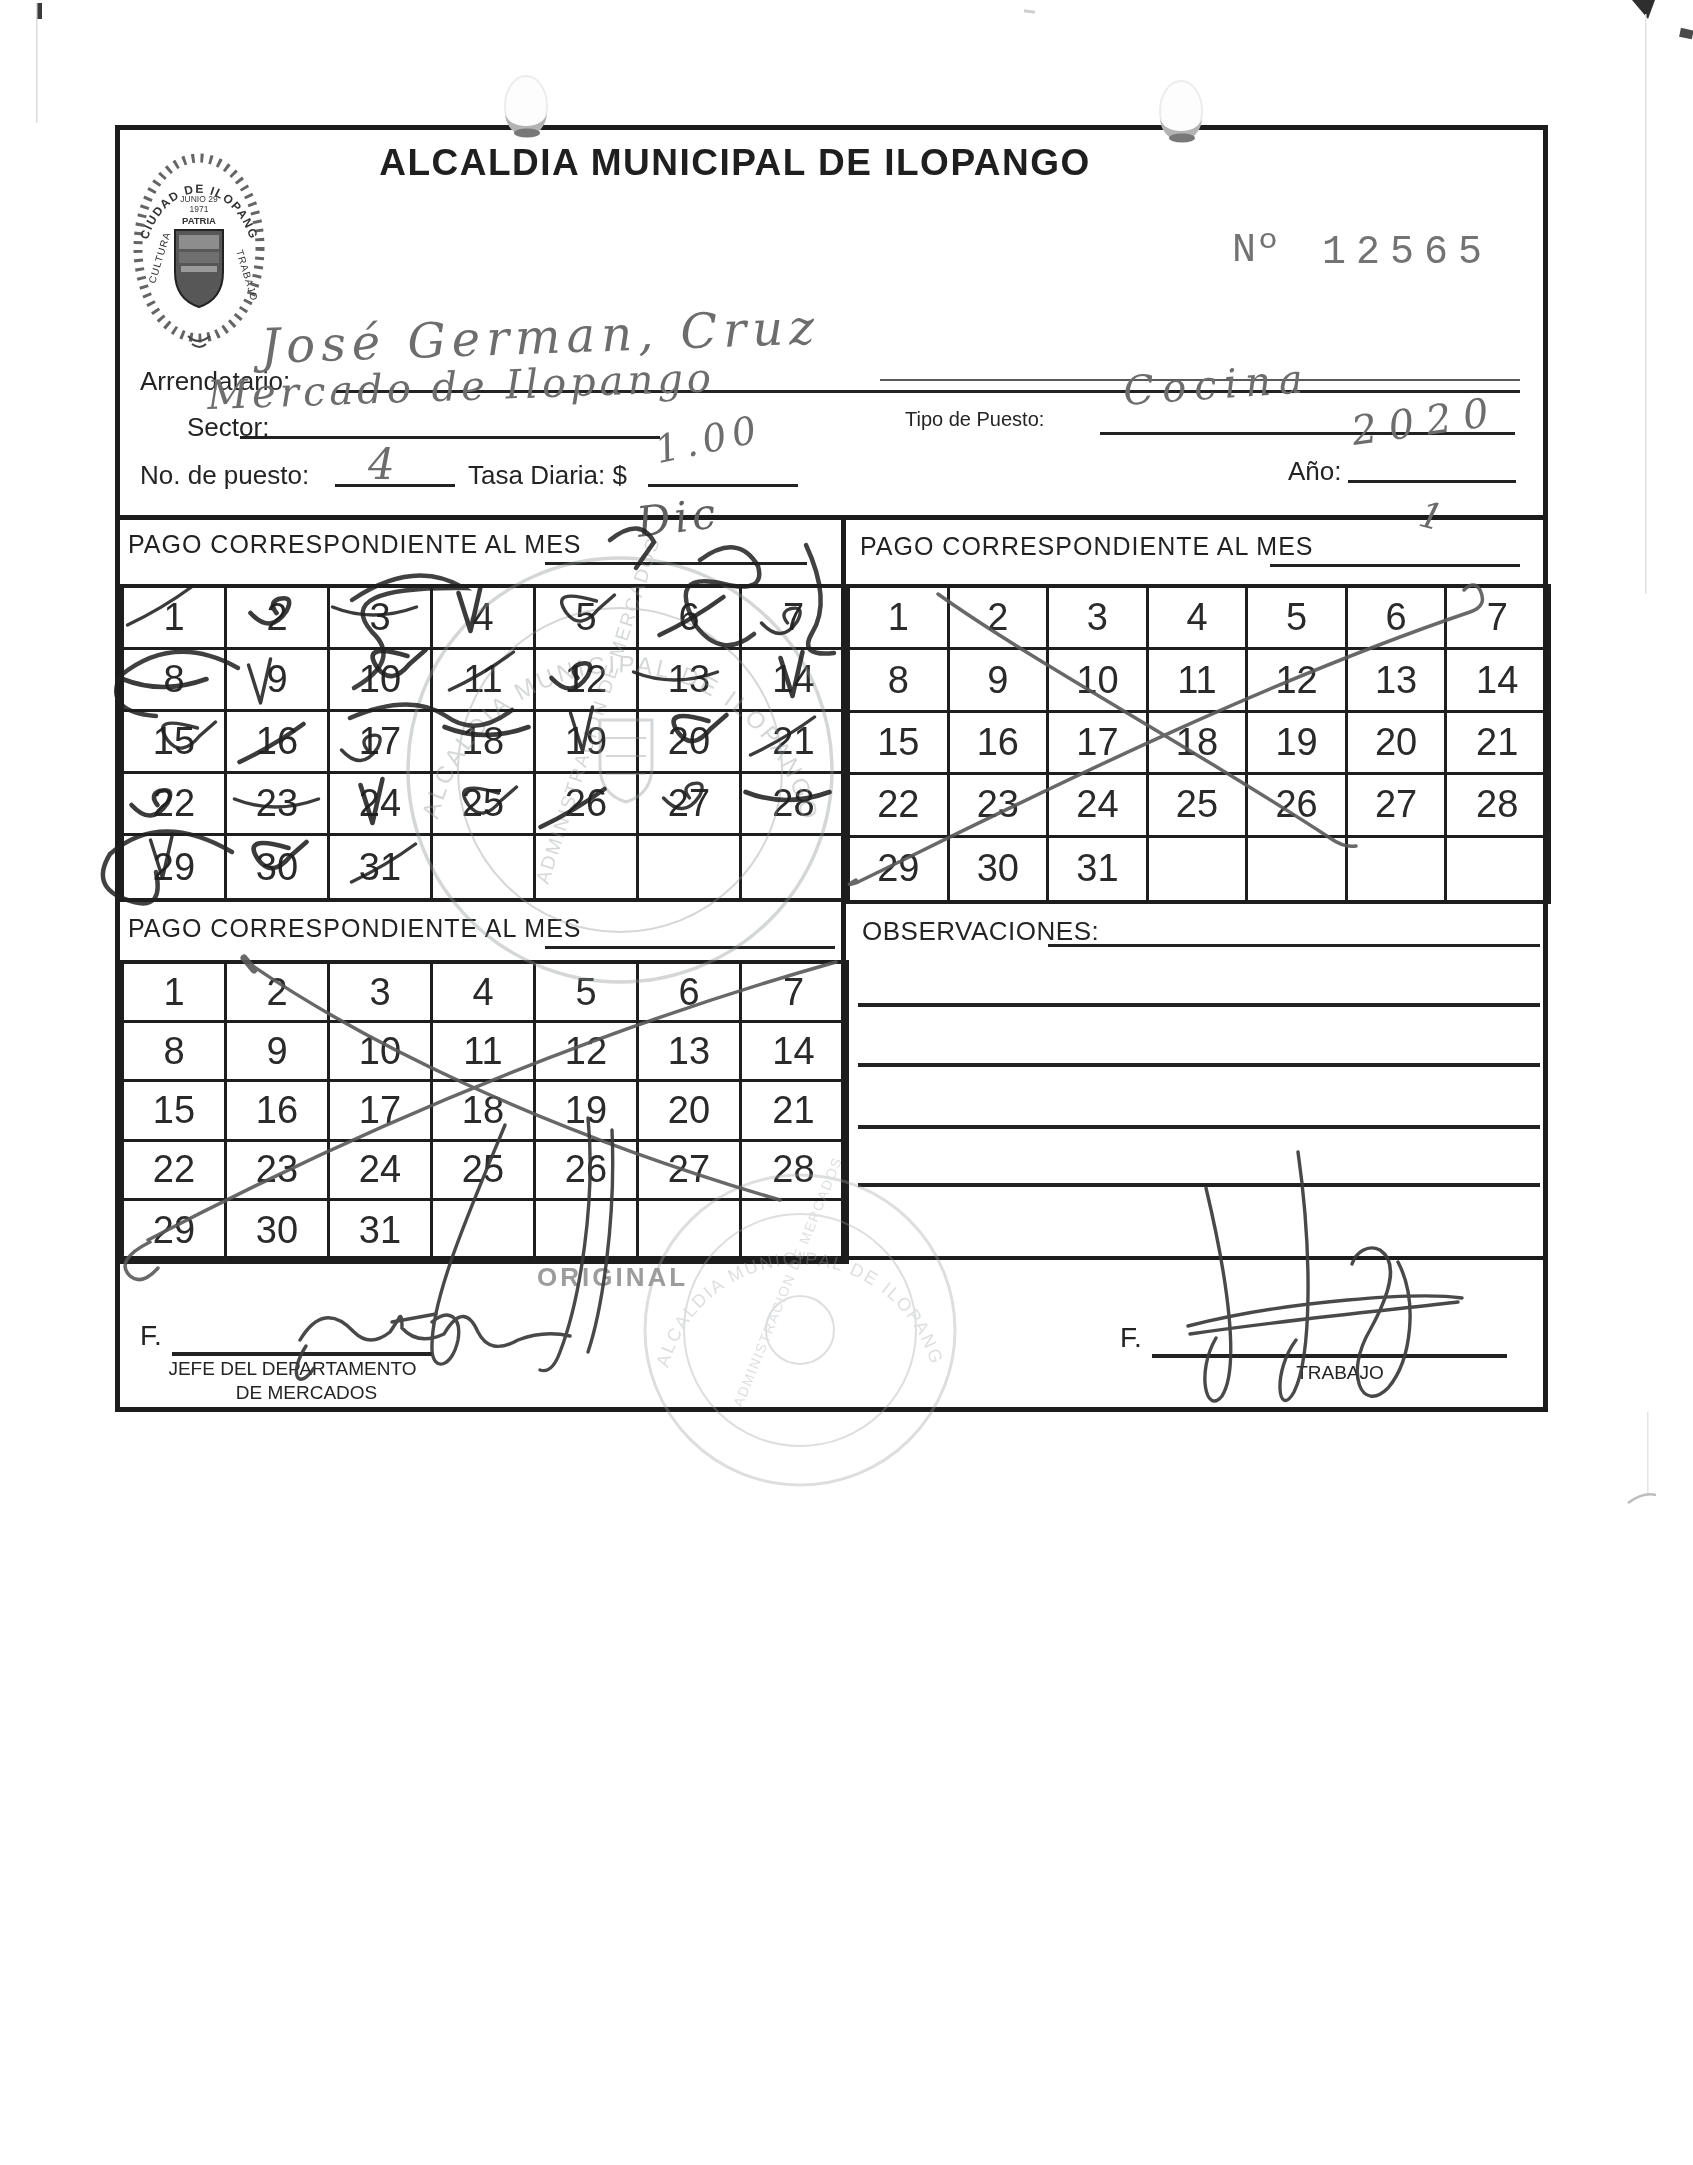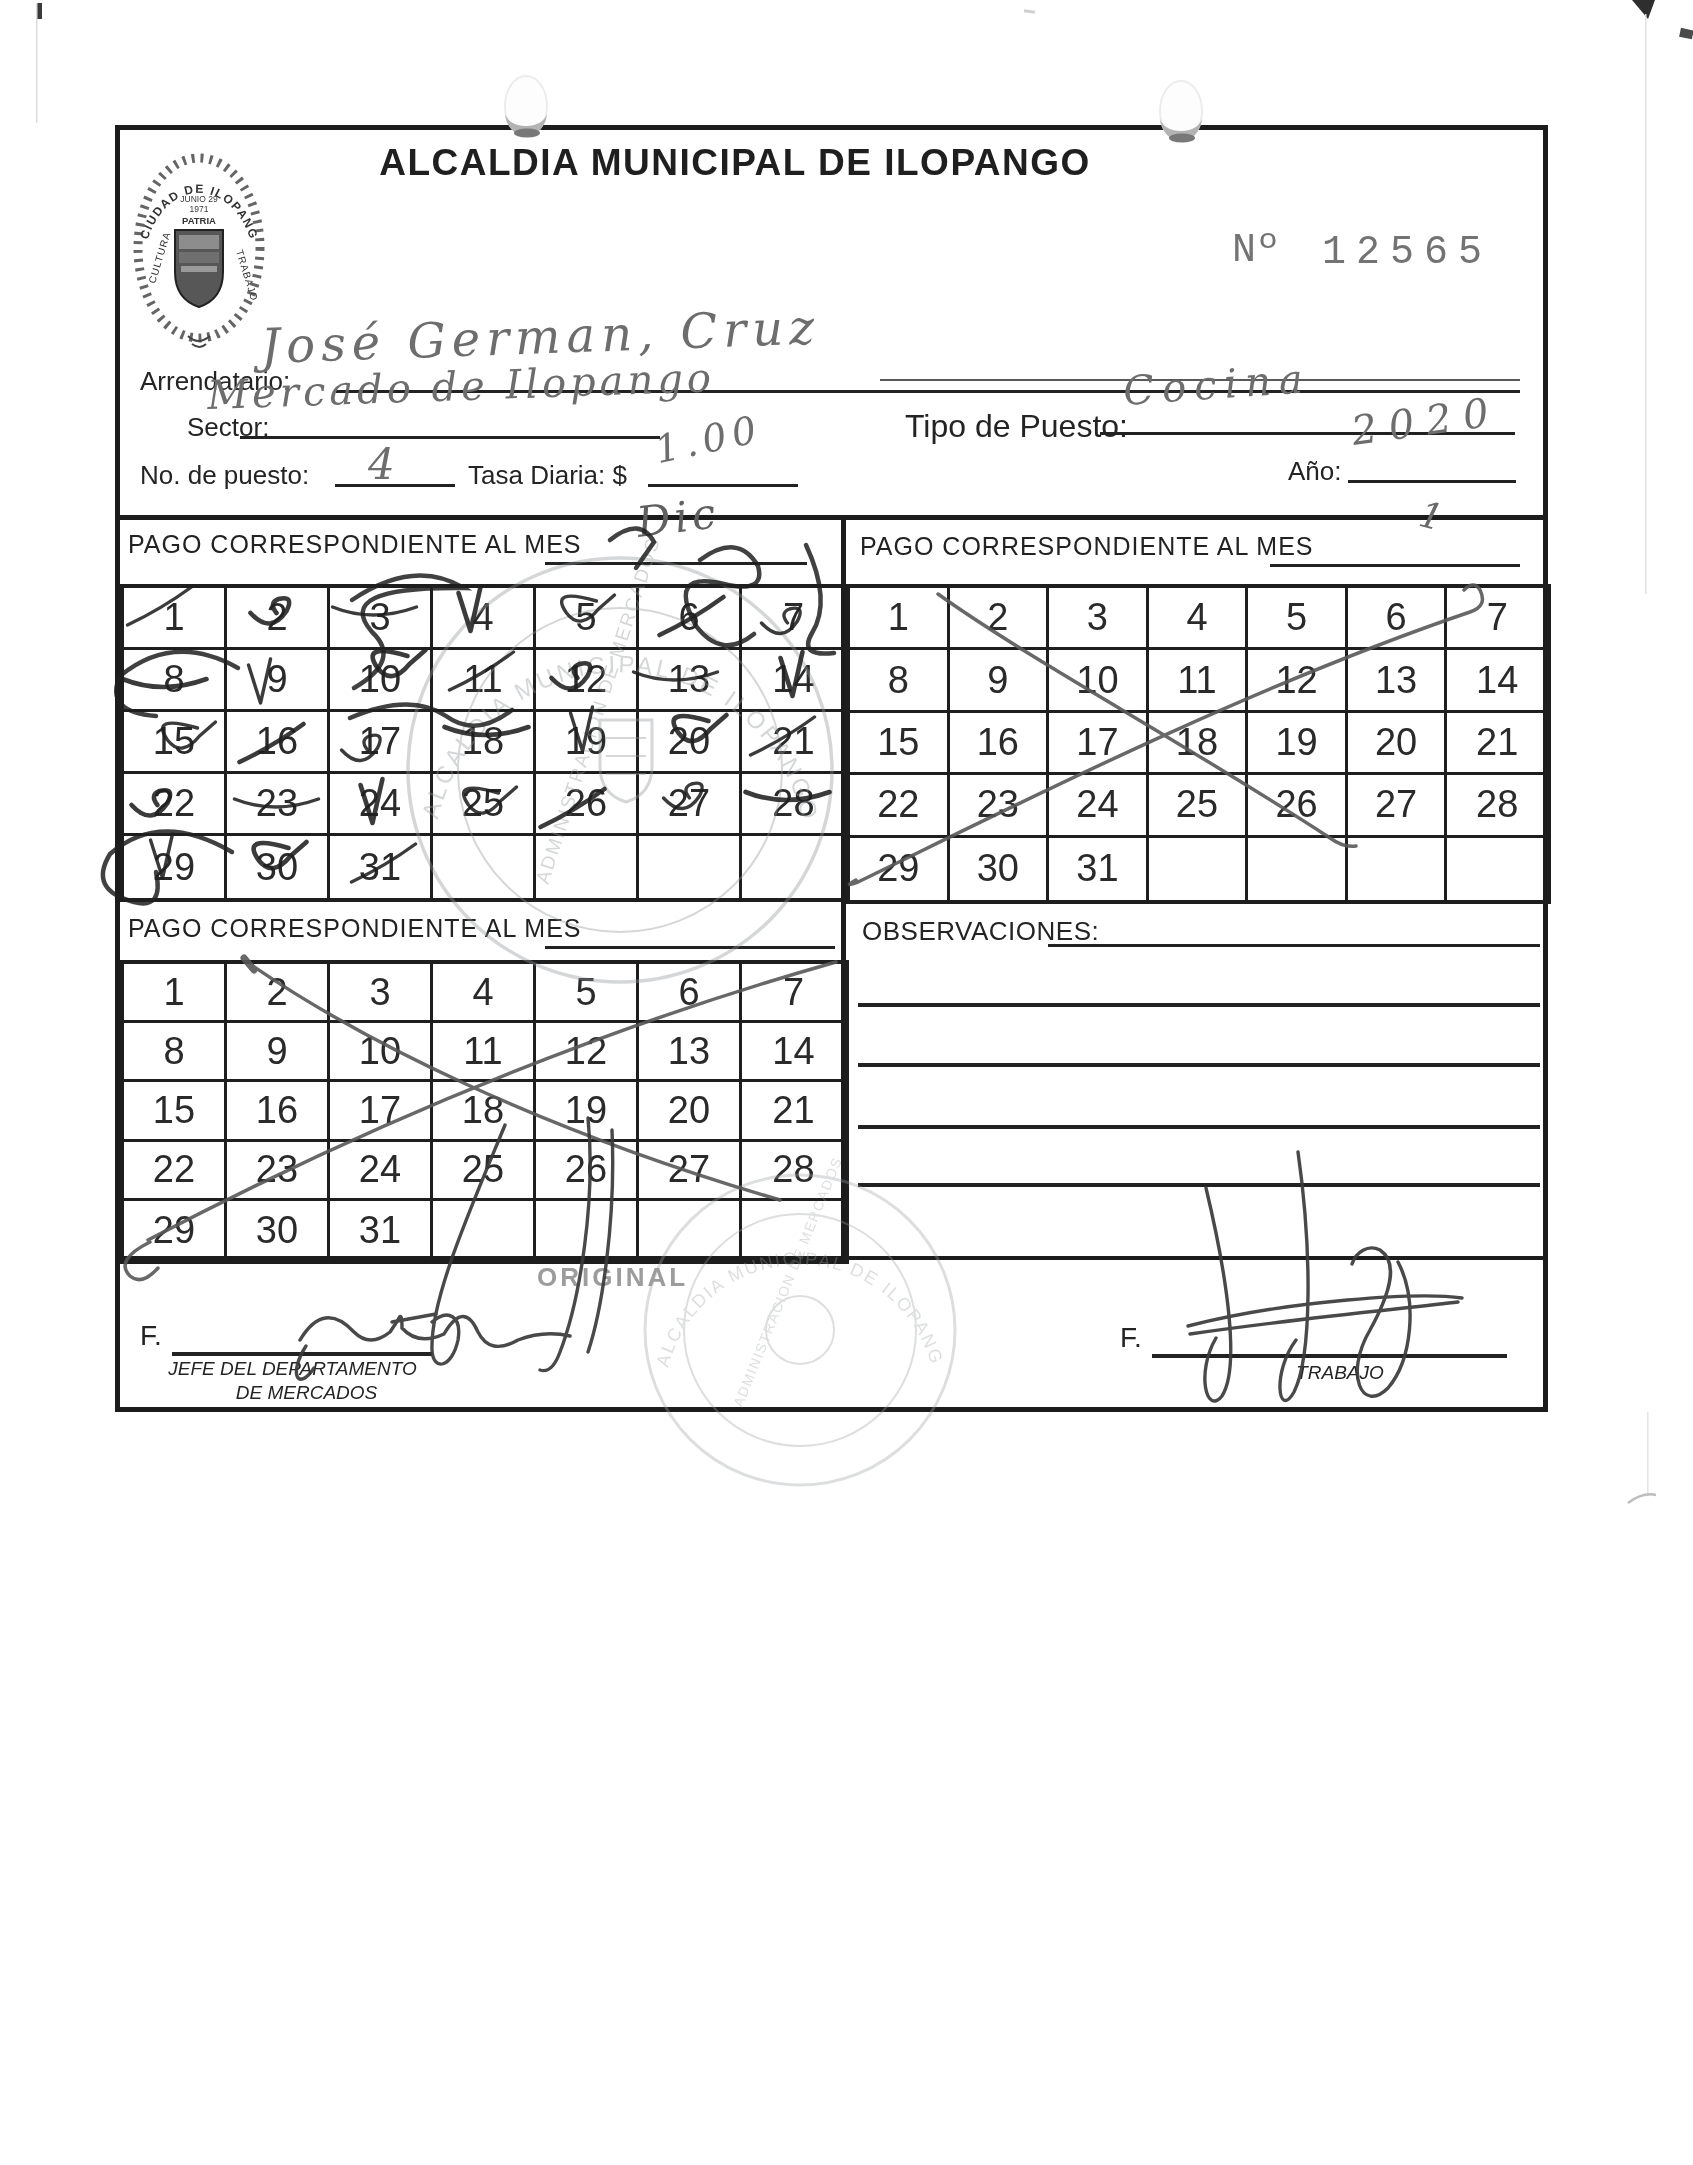--- a/index.html
+++ b/index.html
@@ -21,21 +21,21 @@
       color:#6d6d6d;white-space:nowrap;transform-origin:left bottom;}
   .calgrid{position:absolute;display:grid;grid-template-columns:repeat(7,1fr);
            grid-template-rows:repeat(5,1fr);border:4px solid #1e1e1e;}
   .calgrid>div{border-right:3px solid #1e1e1e;border-bottom:3px solid #1e1e1e;
            display:flex;align-items:center;justify-content:center;
            font-size:38px;color:#2a2a2a;}
   .calgrid>div:nth-child(7n){border-right:none;}
   .calgrid>div:nth-child(n+29){border-bottom:none;}
   .calhdr{position:absolute;font-size:25px;letter-spacing:1px;color:#222;white-space:nowrap;}
   .gray{color:#9c9c9c;}
-  .rolelbl{position:absolute;text-align:center;font-size:19px;color:#242424;font-style:italic;}
+  .rolelbl{position:absolute;text-align:center;font-size:19px;color:#242424;}
   svg.overlay{position:absolute;left:0;top:0;pointer-events:none;z-index:9;}
 </style>
 </head>
 <body>
 
 <div class="page">
 
   <div class="doc"></div>
 
   <svg class="abs" style="left:126px;top:138px;" width="148" height="214" viewBox="0 0 148 214">
@@ -65,21 +65,21 @@
 
   <div class="label" style="left:140px;top:366px;font-size:26px;">Arrendatario:</div>
   <div class="line" style="left:336px;top:390px;width:1184px;"></div>
   <div class="line" style="left:880px;top:379px;width:640px;height:2px;opacity:.75;"></div>
   <div class="hw" style="left:262px;top:318px;font-size:48px;letter-spacing:6px;transform:rotate(-2deg);">José German, Cruz</div>
 
   <div class="label" style="left:140px;top:412px;font-size:26px;margin-left:47px;">Sector:</div>
   <div class="line" style="left:240px;top:436px;width:420px;"></div>
   <div class="hw" style="left:208px;top:372px;font-size:40px;letter-spacing:4px;transform:rotate(-2deg);">Mercado de Ilopango</div>
 
-  <div class="label" style="left:905px;top:408px;font-size:32px;text-align:center;">Tipo de Puesto:</div>
+  <div class="label" style="left:905px;top:408px;font-size:20px;text-align:center;">Tipo de Puesto:</div>
   <div class="line" style="left:1100px;top:432px;width:415px;"></div>
   <div class="hw" style="left:1125px;top:368px;font-size:40px;letter-spacing:8px;transform:rotate(-4deg);">Cocina</div>
 
   <div class="label" style="left:140px;top:460px;font-size:26px;">No. de puesto:</div>
   <div class="line" style="left:335px;top:484px;width:120px;"></div>
   <div class="hw" style="left:368px;top:440px;font-size:42px;">4</div>
 
   <div class="label" style="left:468px;top:460px;font-size:26px;">Tasa Diaria: $</div>
   <div class="line" style="left:648px;top:484px;width:150px;"></div>
   <div class="hw" style="left:660px;top:428px;font-size:38px;letter-spacing:6px;transform:rotate(-12deg);">1.00</div>

